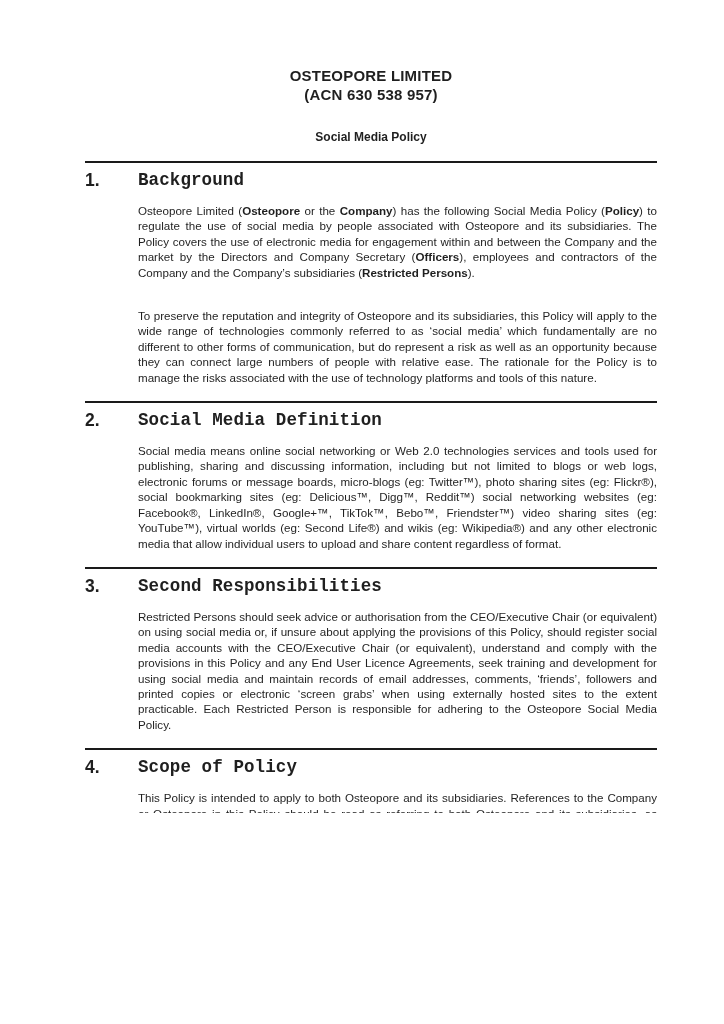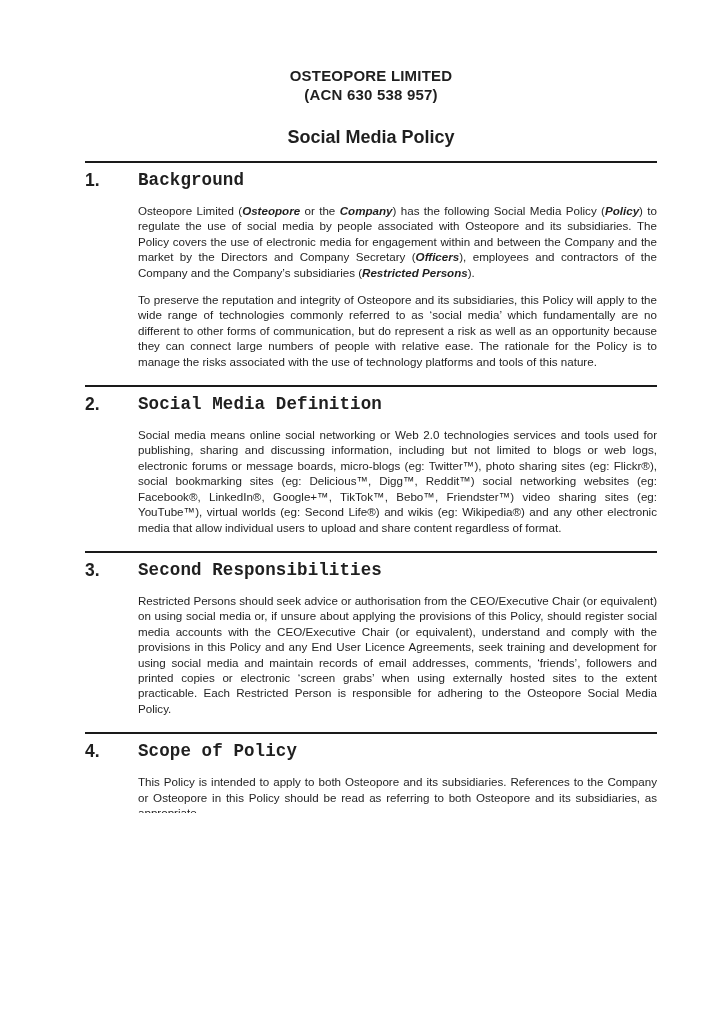--- a/index.html
+++ b/index.html
@@ -17,21 +17,21 @@
   .doc-title {
     text-align: center;
     font-weight: 700;
     font-size: 15px;
     line-height: 19px;
     letter-spacing: 0.2px;
   }
   .doc-subtitle {
     text-align: center;
     font-weight: 700;
-    font-size: 18px;
+    font-size: 12px;
     line-height: 15px;
     margin-top: 26px;
   }
   .rule {
     border: none;
     border-top: 2px solid #1a1a1a;
     margin: 16px 0 0 0;
   }
   .sec-heading {
     display: flex;
@@ -44,22 +44,22 @@
   .sec-num {
     flex: 0 0 53px;
   }
   .sec-title { flex: 1; font-family: Liberation Mono, monospace; }
   .para {
     margin: 12px 0 0 53px;
     font-size: 11.6px;
     line-height: 15.4px;
     text-align: justify;
   }
-  .para + .para { margin-top: 12px; }
-  .b { font-weight: 700; font-style: italic; }
+  .para + .para { margin-top: 28px; }
+  .b { font-weight: 700; }
   .footer {
     position: absolute;
     top: 972px;
     right: 67px;
     font-size: 10px;
     line-height: 13px;
     color: #1f1f1f;
   }
 </style>
 </head>

